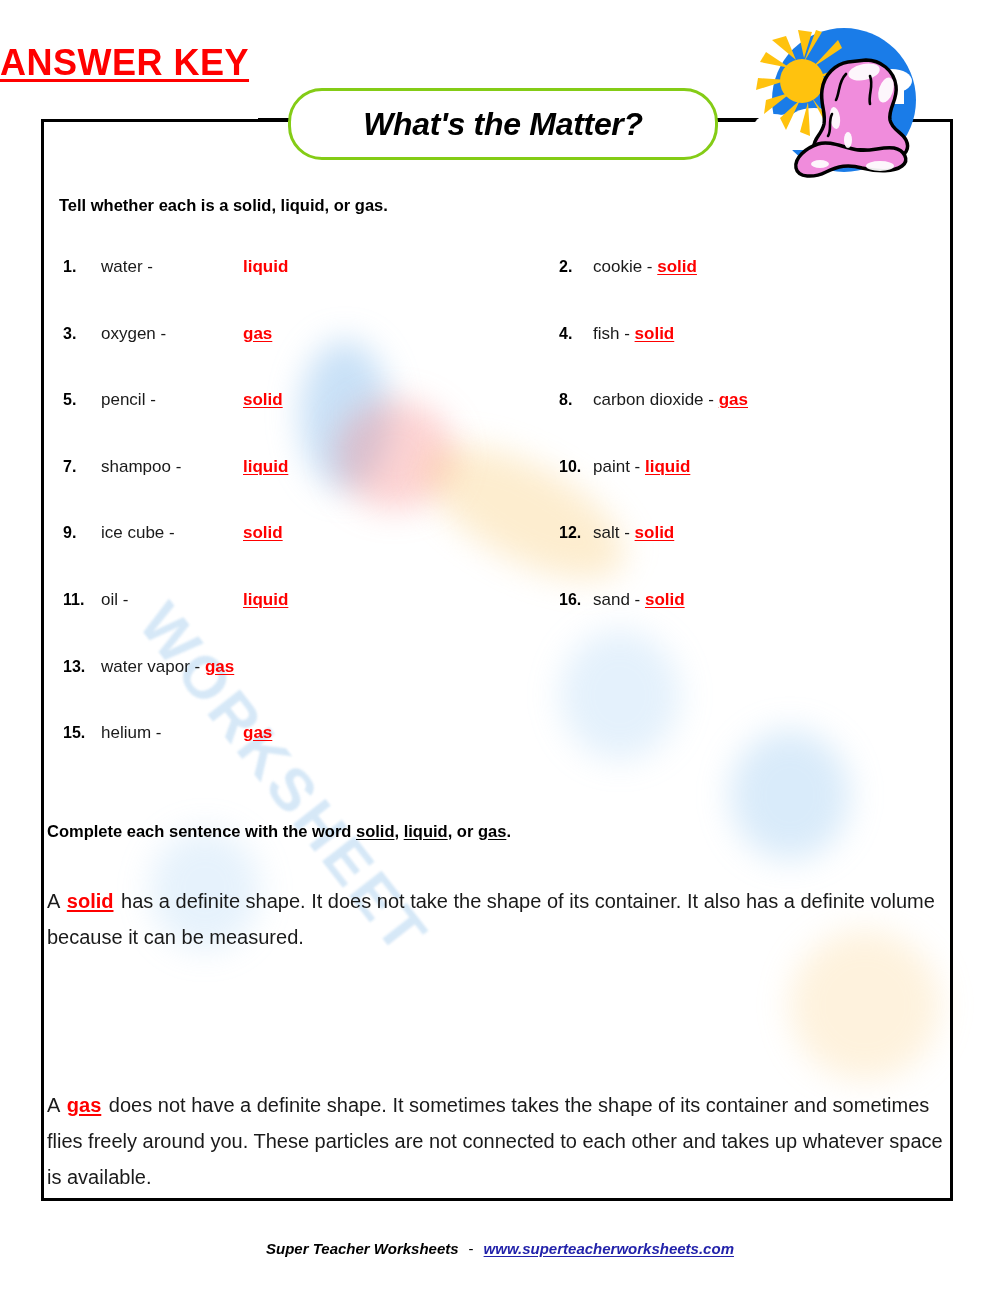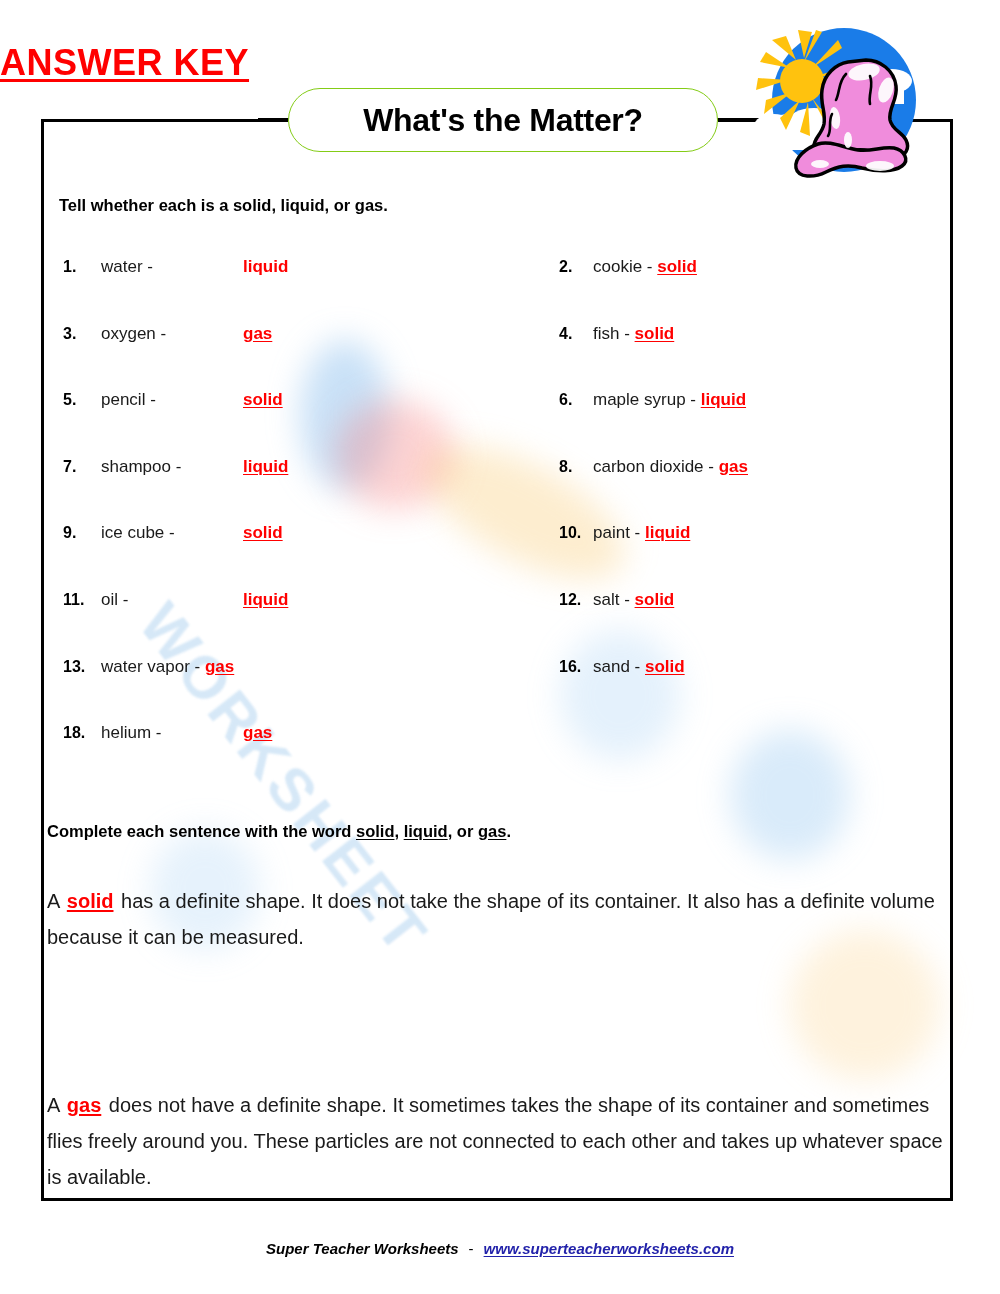--- a/index.html
+++ b/index.html
@@ -80,29 +80,30 @@
     background: transparent;
     z-index: 1;
   }
 
   
   #title-capsule {
     position: absolute;
     left: 288px;
     top: 88px;
     width: 430px;
-    height: 64px;
-    border: 1px solid #84cc16;
+    height: 72px;
+    border: 3px solid #84cc16;
     border-radius: 34px;
     background: #ffffff;
     box-sizing: border-box;
     display: flex;
     align-items: center;
     justify-content: center;
     z-index: 4;
+    font-style: italic;
   }
   #title-capsule span {
     font-weight: bold;
     font-size: 32px;
     color: #000000;
     letter-spacing: -0.3px;
   }
   .stub {
     position: absolute;
     top: 118px;
@@ -343,27 +344,26 @@
   <div class="section-heading" id="heading-1">Tell whether each is a solid, liquid, or gas.</div>
 
   <div class="col" id="col-left">
       <div class="item"><span class="num">1.</span><span class="label">water -</span> <span class="ans-wrap"><span class="ans no-underline">liquid</span></span></div>
       <div class="item"><span class="num">3.</span><span class="label">oxygen -</span> <span class="ans-wrap"><span class="ans">gas</span></span></div>
       <div class="item"><span class="num">5.</span><span class="label">pencil -</span> <span class="ans-wrap"><span class="ans">solid</span></span></div>
       <div class="item"><span class="num">7.</span><span class="label">shampoo -</span> <span class="ans-wrap"><span class="ans">liquid</span></span></div>
       <div class="item"><span class="num">9.</span><span class="label">ice cube -</span> <span class="ans-wrap"><span class="ans">solid</span></span></div>
       <div class="item"><span class="num">11.</span><span class="label">oil -</span> <span class="ans-wrap"><span class="ans">liquid</span></span></div>
       <div class="item inline"><span class="num">13.</span><span class="label">water vapor -</span> <span class="ans-wrap"><span class="ans">gas</span></span></div>
-      <div class="item"><span class="num">18.</span><span class="label">helium -</span> <span class="ans-wrap"><span class="ans">gas</span></span></div>
+      <div class="item"><span class="num">15.</span><span class="label">helium -</span> <span class="ans-wrap"><span class="ans">gas</span></span></div>
     </div>
 
   <div class="col" id="col-right">
       <div class="item"><span class="num">2.</span><span class="label">cookie -</span> <span class="ans-wrap"><span class="ans">solid</span></span></div>
       <div class="item"><span class="num">4.</span><span class="label">fish -</span> <span class="ans-wrap"><span class="ans">solid</span></span></div>
-      <div class="item"><span class="num">6.</span><span class="label">maple syrup -</span> <span class="ans-wrap"><span class="ans">liquid</span></span></div>
       <div class="item"><span class="num">8.</span><span class="label">carbon dioxide -</span> <span class="ans-wrap"><span class="ans">gas</span></span></div>
       <div class="item"><span class="num">10.</span><span class="label">paint -</span> <span class="ans-wrap"><span class="ans">liquid</span></span></div>
       <div class="item"><span class="num">12.</span><span class="label">salt -</span> <span class="ans-wrap"><span class="ans">solid</span></span></div>
       <div class="item"><span class="num">16.</span><span class="label">sand -</span> <span class="ans-wrap"><span class="ans">solid</span></span></div>
     </div>
 
   <div class="section-heading" id="heading-2">
     <span>Complete each sentence with the word </span><u>solid</u><span>, </span><u>liquid</u><span>, or </span><u>gas</u><span>.</span>
   </div>
 

